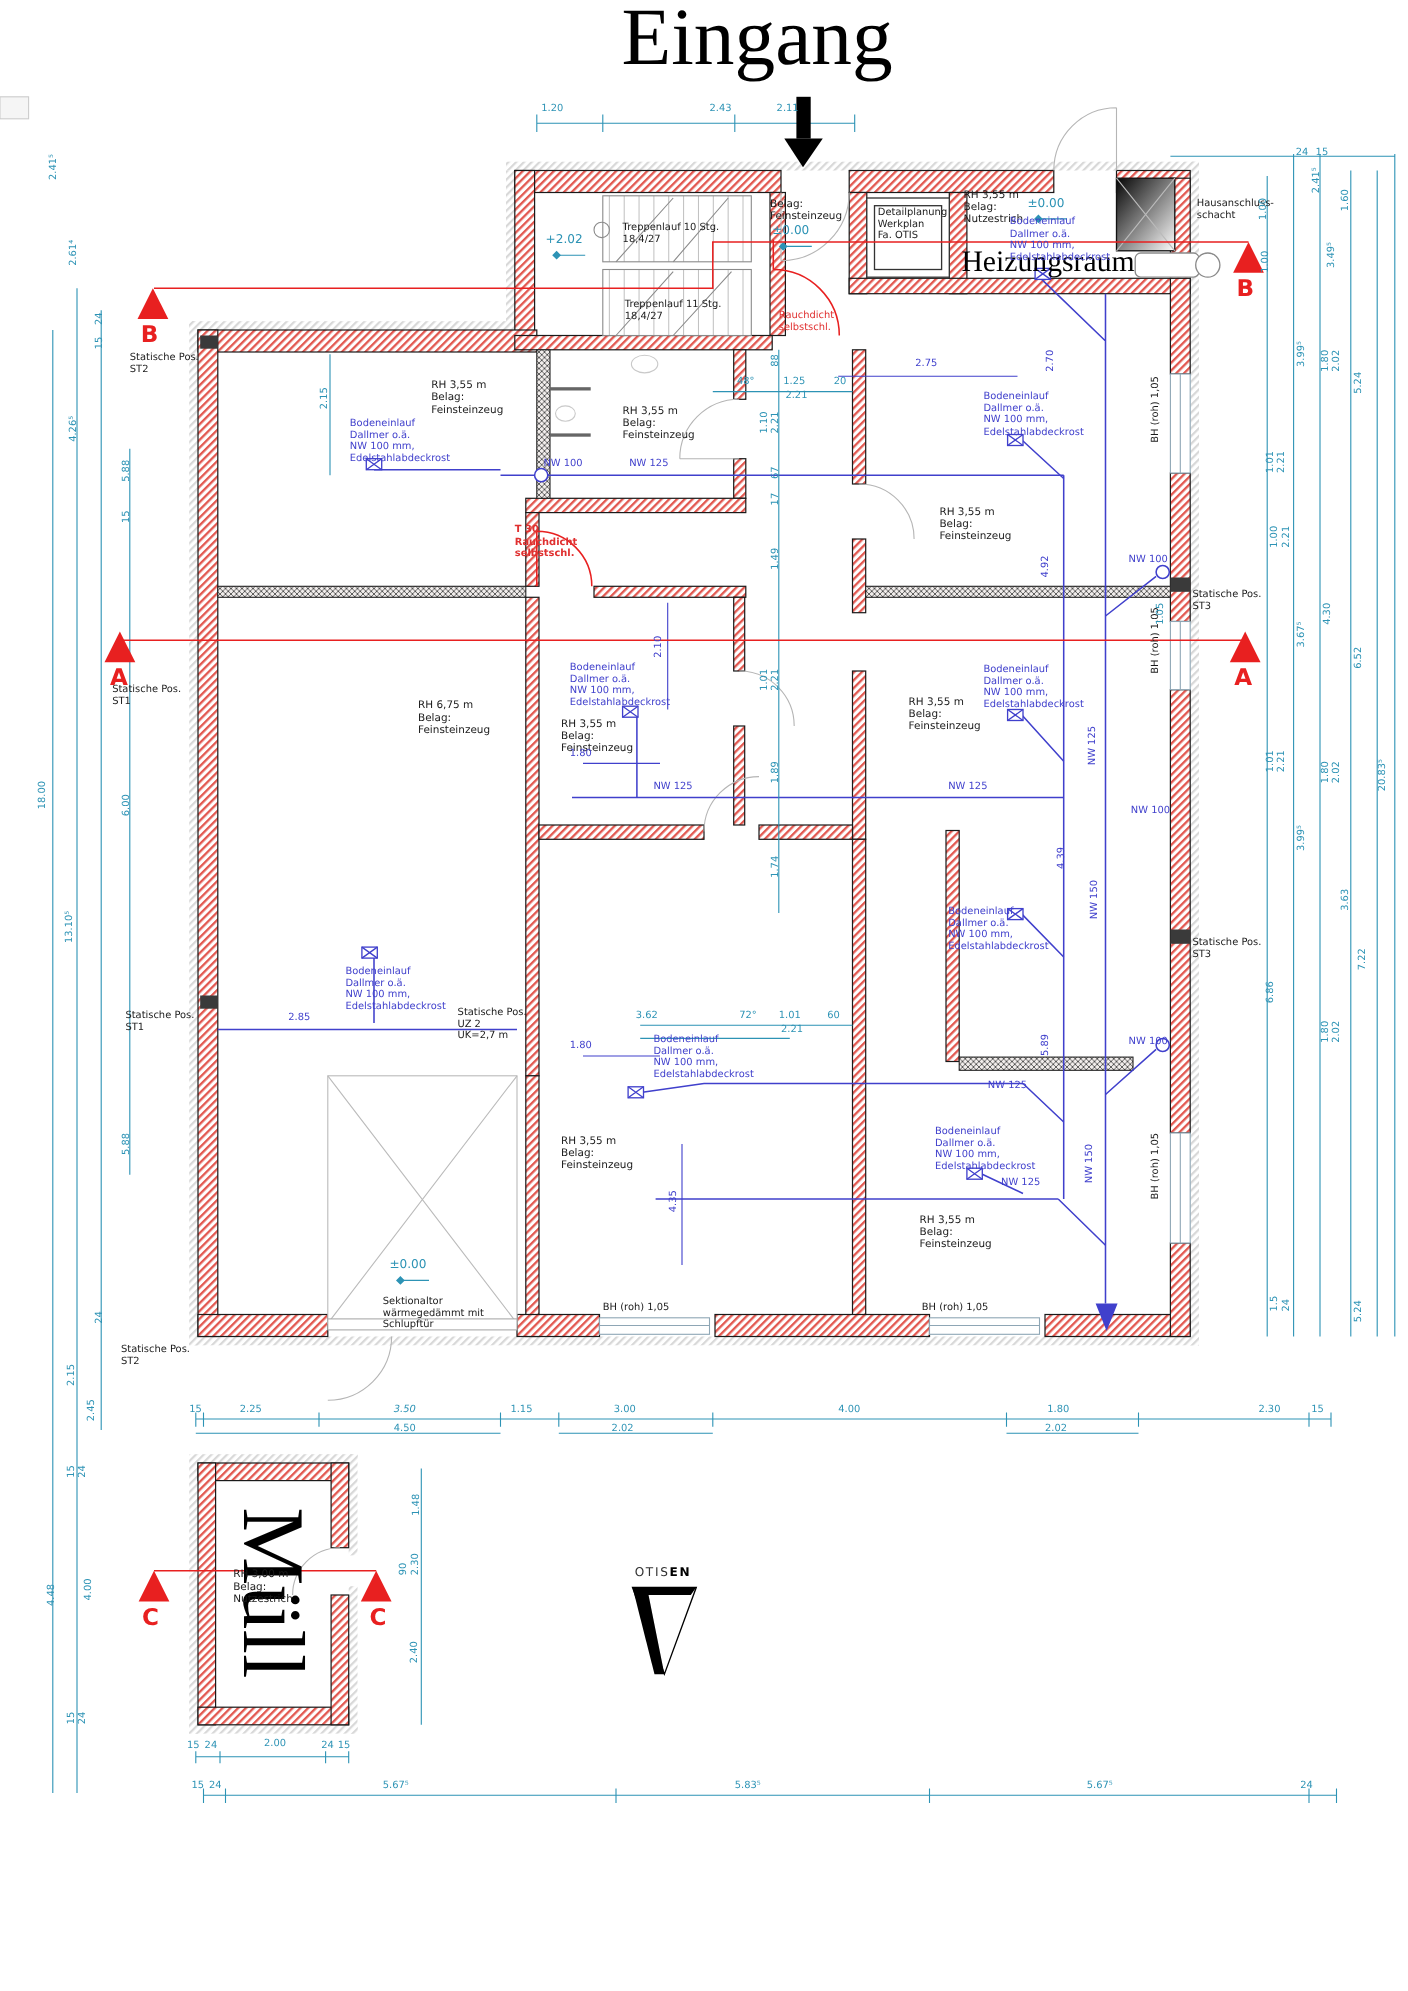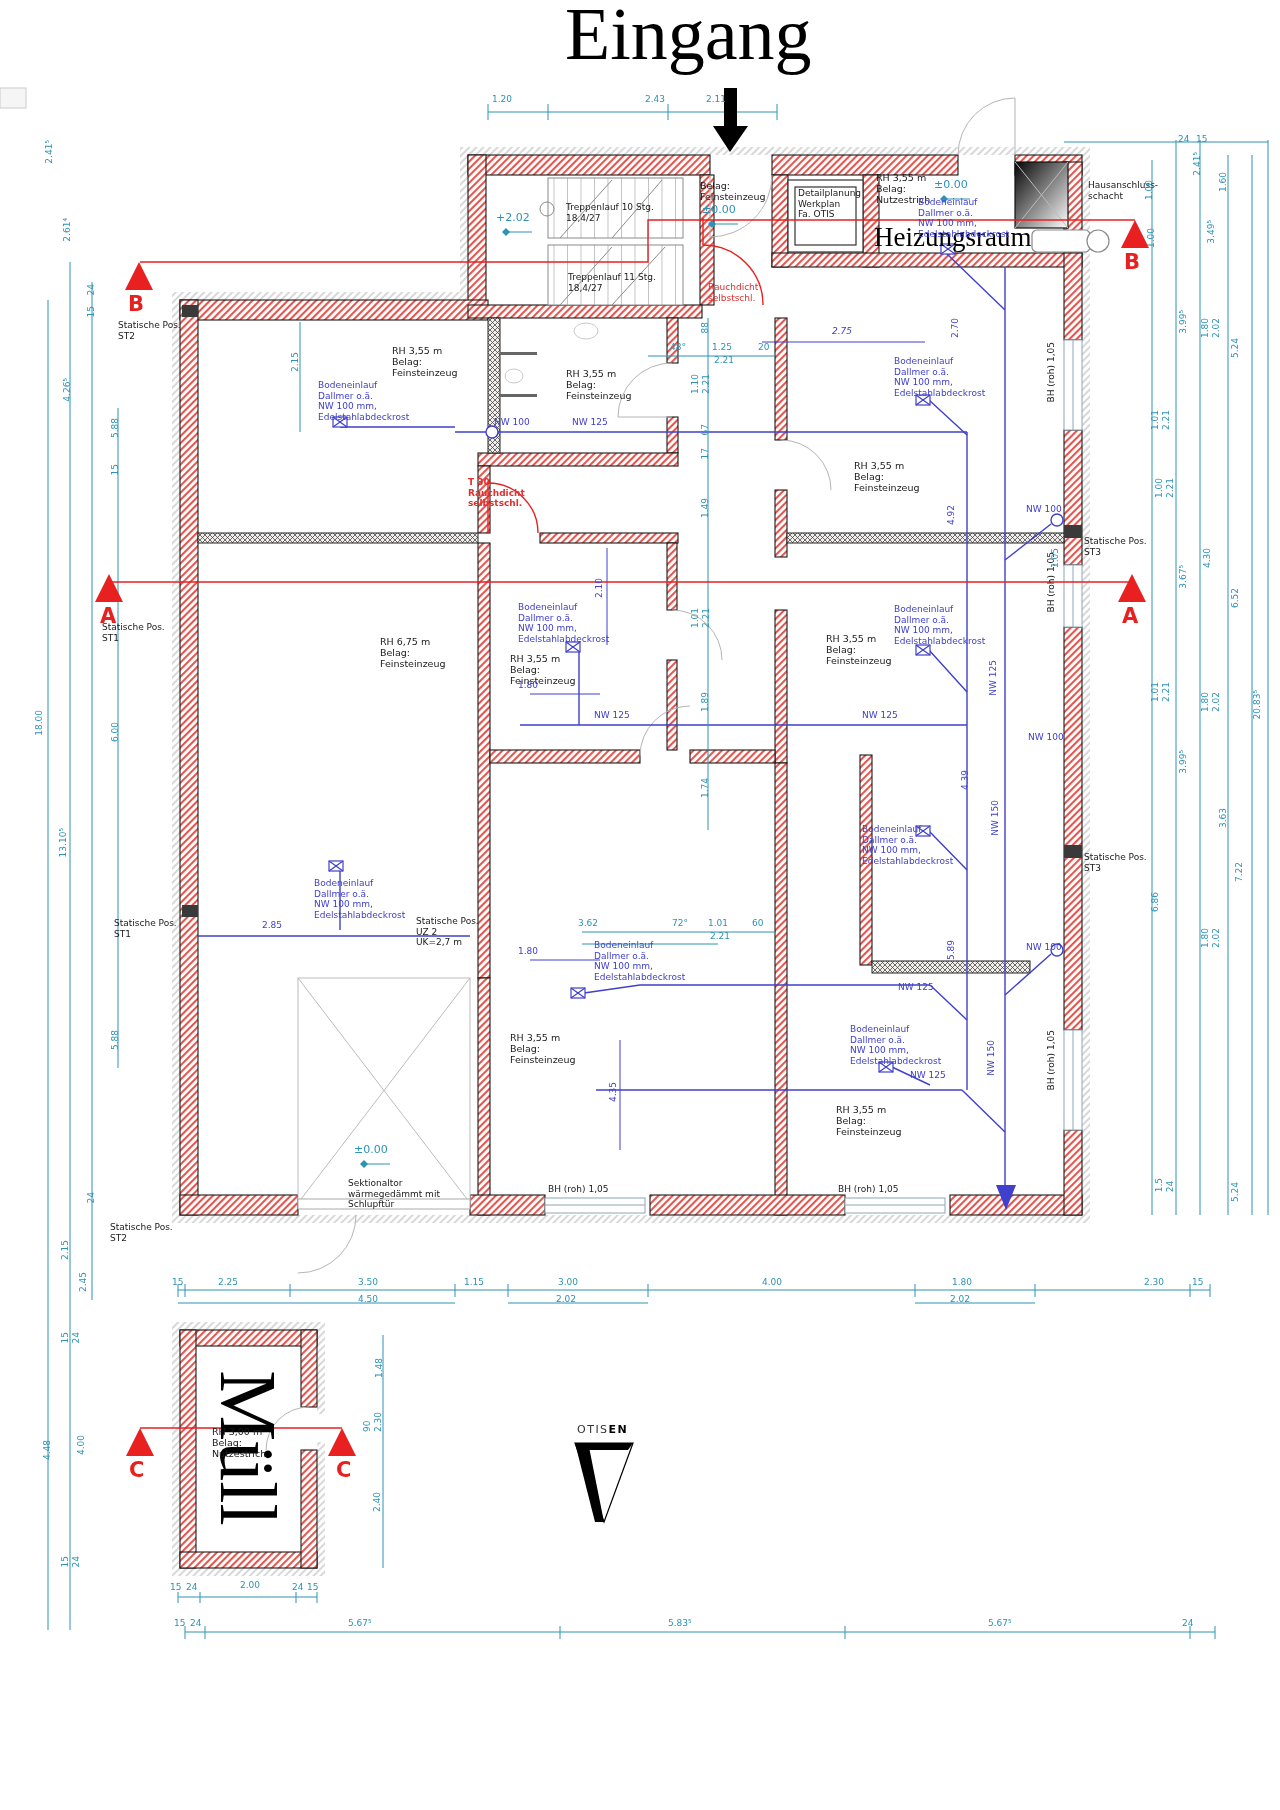--- a/index.html
+++ b/index.html
@@ -469,21 +469,21 @@
 <span class="lbl t v" style="left:1234px;top:862px;">7.22</span>
 <span class="lbl t v" style="left:1150px;top:892px;">6.86</span>
 <span class="lbl t v" style="left:1200px;top:928px;">1.80
 2.02</span>
 <span class="lbl t v" style="left:1154px;top:1178px;">1.5
 24</span>
 <span class="lbl t v" style="left:1230px;top:1182px;">5.24</span>
 
 <span class="lbl t" style="left:172px;top:1277px;">15</span>
 <span class="lbl t" style="left:218px;top:1277px;">2.25</span>
-<span class="lbl t" style="left:358px;top:1277px;">3.50</span>
+<span class="lbl t" style="left:358px;top:1277px;font-style:italic;">3.50</span>
 <span class="lbl t" style="left:358px;top:1294px;">4.50</span>
 <span class="lbl t" style="left:464px;top:1277px;">1.15</span>
 <span class="lbl t" style="left:558px;top:1277px;">3.00</span>
 <span class="lbl t" style="left:556px;top:1294px;">2.02</span>
 <span class="lbl t" style="left:762px;top:1277px;">4.00</span>
 <span class="lbl t" style="left:952px;top:1277px;">1.80</span>
 <span class="lbl t" style="left:950px;top:1294px;">2.02</span>
 <span class="lbl t" style="left:1144px;top:1277px;">2.30</span>
 <span class="lbl t" style="left:1192px;top:1277px;">15</span>
 
@@ -518,21 +518,21 @@
 2.21</span>
 <span class="lbl t v" style="left:700px;top:692px;">1.89</span>
 <span class="lbl t v" style="left:700px;top:778px;">1.74</span>
 <span class="lbl t" style="left:578px;top:918px;">3.62</span>
 <span class="lbl t" style="left:672px;top:918px;">72°</span>
 <span class="lbl t" style="left:708px;top:918px;">1.01</span>
 <span class="lbl t" style="left:752px;top:918px;">60</span>
 <span class="lbl t" style="left:710px;top:931px;">2.21</span>
 <span class="lbl t v" style="left:290px;top:352px;">2.15</span>
 
-<span class="lbl u" style="left:832px;top:326px;font-style:italic;">2.75</span>
+<span class="lbl u" style="left:832px;top:326px;">2.75</span>
 <span class="lbl u v" style="left:950px;top:318px;">2.70</span>
 <span class="lbl u v" style="left:594px;top:578px;">2.10</span>
 <span class="lbl u" style="left:518px;top:680px;">1.80</span>
 <span class="lbl u" style="left:262px;top:920px;">2.85</span>
 <span class="lbl u" style="left:518px;top:946px;">1.80</span>
 <span class="lbl u v" style="left:608px;top:1082px;">4.35</span>
 <span class="lbl u v" style="left:946px;top:505px;">4.92</span>
 <span class="lbl u v" style="left:960px;top:770px;">4.39</span>
 <span class="lbl u v" style="left:946px;top:940px;">5.89</span>
 <span class="lbl t v" style="left:1146px;top:228px;">1.00</span>

